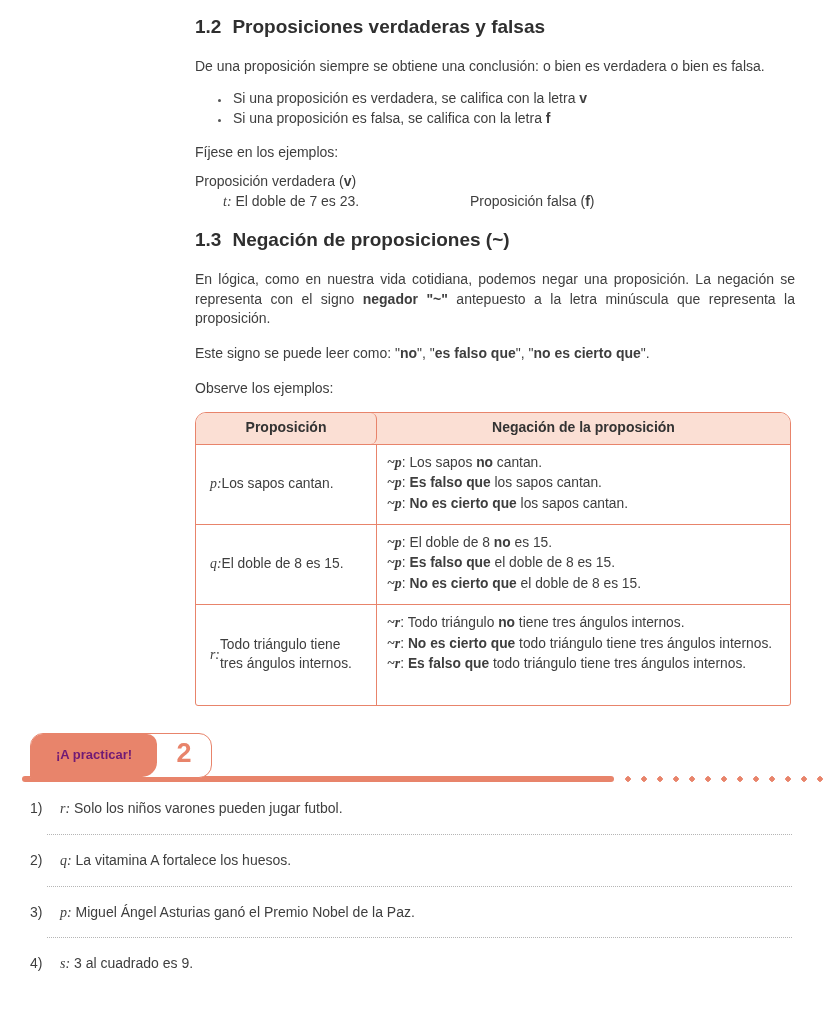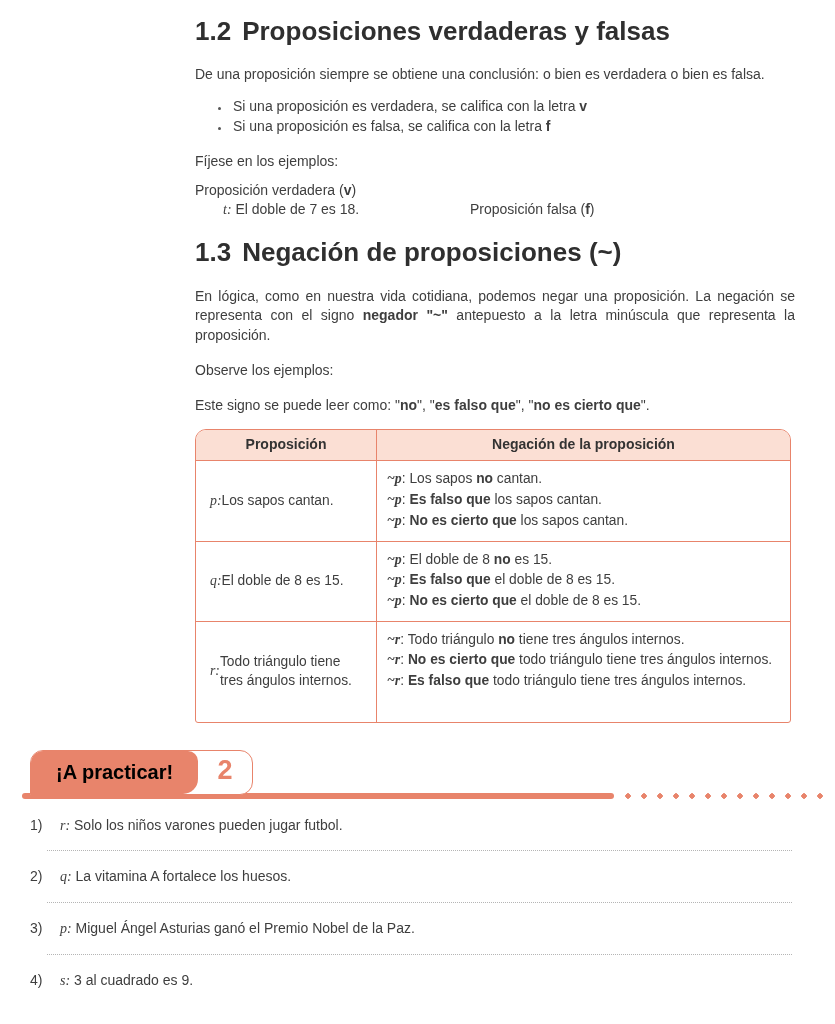--- a/index.html
+++ b/index.html
@@ -14,21 +14,21 @@
     width:835px;height:1024px;overflow:hidden;position:relative;
     font-family:"Liberation Sans",sans-serif;
     color:var(--text);font-size:14px;line-height:1.4;
   }
   .run-b{font-weight:bold;}
   .run-i{font-family:"Liberation Serif",serif;font-style:italic;}
   .run-bi{font-family:"Liberation Serif",serif;font-style:italic;font-weight:bold;}
 
   .col{margin-left:195px;width:600px;}
 
-  h2.heading{font-size:26px;color:#2f2f2f;font-weight:bold;line-height:1.2;}
+  h2.heading{font-size:19px;color:#2f2f2f;font-weight:bold;line-height:1.2;}
   h2.heading .h-num{margin-right:11px;}
   .h-12{padding-top:16px;}
   .h-13{margin-top:18px;}
 
   p.para{margin-top:18px;text-align:justify;line-height:1.42;}
   p.tight{margin-top:15px;}
 
   ul.bullets{margin-top:12px;padding-left:36px;line-height:1.42;}
   ul.bullets li{padding-left:2px;}
   ul.bullets li::marker{color:#555;font-size:11px;}
@@ -39,21 +39,21 @@
   .ex-right{flex:1;}
 
   
   .ntable{
     margin-top:13px;width:596px;
     border:1.6px solid var(--accent);
     border-radius:11px 11px 3px 3px;
     overflow:hidden;background:#fff;
   }
   .t-head{display:flex;background:var(--accent_light);border-bottom:1.4px solid var(--accent);}
-  .t-hcell{padding:5px 6px 6px;font-weight:bold;font-size:14px;color:#333;text-align:center;}
+  .t-hcell{padding:5px 6px 6px;font-weight:bold;font-size:14px;color:#333;text-align:center;border-radius:6px;}
   .t-hcell.c1{width:181px;border-right:1.4px solid var(--accent);}
   .t-hcell.c2{flex:1;}
   .t-row{display:flex;border-bottom:1.4px solid var(--accent);}
   .t-row:last-child{border-bottom:none;}
   .t-c1{
     width:181px;border-right:1.4px solid var(--accent);
     display:flex;align-items:center;
     padding:8px 10px 8px 14px;font-size:13.8px;line-height:1.35;
   }
   .t-c2{flex:1;padding:8px 10px 9px 10px;font-size:13.8px;}
@@ -69,21 +69,21 @@
     position:absolute;right:7px;bottom:1px;width:208px;height:6px;
     background-image:radial-gradient(circle,var(--accent) 2.5px,transparent 2.9px);
     background-size:16px 6px;background-repeat:repeat-x;background-position:0 0;
   }
   .tab-outer{
     position:absolute;left:30px;bottom:5px;height:45px;display:flex;
     background:#fff;border:1.8px solid var(--accent);
     border-radius:13px 13px 13px 0;overflow:hidden;
   }
   .tab-orange{
-    background:var(--accent);color:#000000;font-weight:bold;font-size:20px;
+    background:var(--accent);color:#701a75;font-weight:bold;font-size:13px;
     display:flex;align-items:center;padding:0 25px;
     border-radius:10px 10px 15px 0;
   }
   .tab-number{
     width:54px;display:flex;align-items:center;justify-content:center;
     color:var(--accent);font-weight:bold;font-size:27px;padding-bottom:2px;
   }
 
   
   .instructions{margin:13px 14px 0 14px;text-align:justify;font-size:14.3px;line-height:1.45;}
@@ -113,30 +113,30 @@
       <li><span>Si una proposición es falsa, se califica con la letra </span><span class="run-b">f</span></li>
     </ul>
 
     <p class="para tight">Fíjese en los ejemplos:</p>
 
     <div class="examples">
       <div class="example-row">
         <div class="ex-right"><span>Proposición verdadera (</span><span class="run-b">v</span><span>)</span></div>
       </div>
       <div class="example-row">
-        <div class="ex-left"><span class="run-i">t:</span><span> El doble de 7 es 18.</span></div>
+        <div class="ex-left"><span class="run-i">t:</span><span> El doble de 7 es 23.</span></div>
         <div class="ex-right"><span>Proposición falsa (</span><span class="run-b">f</span><span>)</span></div>
       </div>
     </div>
 
     <h2 class="heading h-13"><span class="h-num">1.3</span><span>Negación de proposiciones (~)</span></h2>
 
     <p class="para"><span>En lógica, como en nuestra vida cotidiana, podemos negar una proposición. La negación se representa con el signo </span><span class="run-b">negador "~"</span><span> antepuesto a la letra minúscula que representa la proposición.</span></p>
+    <p class="para tight"><span>Este signo se puede leer como: "</span><span class="run-b">no</span><span>", "</span><span class="run-b">es falso que</span><span>", "</span><span class="run-b">no es cierto que</span><span>".</span></p>
     <p class="para tight">Observe los ejemplos:</p>
-    <p class="para tight"><span>Este signo se puede leer como: "</span><span class="run-b">no</span><span>", "</span><span class="run-b">es falso que</span><span>", "</span><span class="run-b">no es cierto que</span><span>".</span></p>
 
     <div class="ntable">
       <div class="t-head">
         <div class="t-hcell c1">Proposición</div>
         <div class="t-hcell c2">Negación de la proposición</div>
       </div>
 
       <div class="t-row r1">
         <div class="t-c1">
             <span class="run-i">p:</span>

